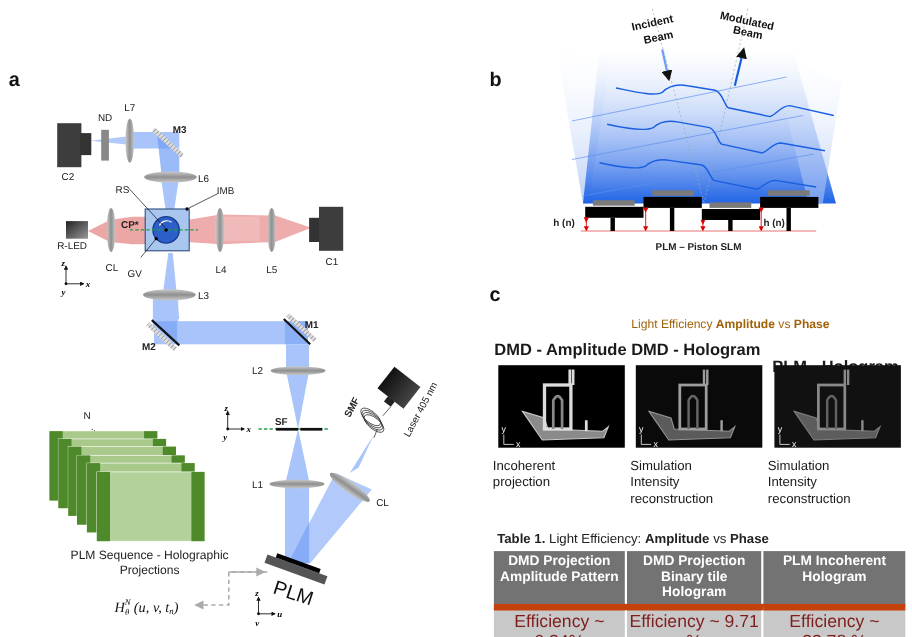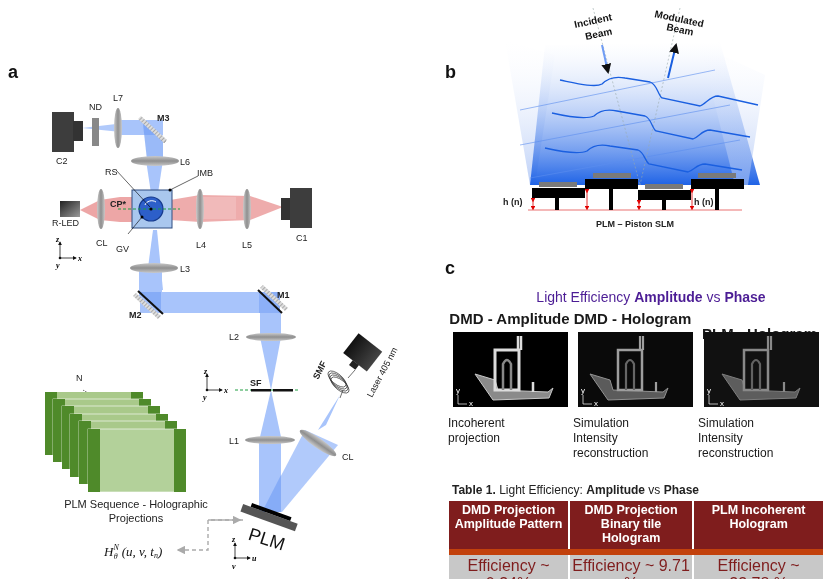--- a/index.html
+++ b/index.html
@@ -8,21 +8,21 @@
   svg { position:absolute; left:0; top:0; }
   .lbl { font-family:"Liberation Sans", sans-serif; font-size:9px; fill:#222; }
   .lblb { font-family:"Liberation Sans", sans-serif; font-size:9px; font-weight:bold; fill:#222; }
   .panel { font-family:"Liberation Sans", sans-serif; font-size:18px; font-weight:bold; fill:#111; }
   .html-text { position:absolute; font-family:"Liberation Sans", sans-serif; text-align:center; color:#222; }
   .img-box { position:absolute; width:115px; height:75px; background:#000; overflow:hidden; }
   .col-title { position:absolute; font-size:15px; font-weight:bold; text-align:center; width:125px; }
   .caption { position:absolute; font-size:12px; text-align:left; width:125px; line-height:15px; }
   table.eff { position:absolute; left:449px; top:501px; width:374px; border-collapse:collapse;
               font-family:"Liberation Sans", sans-serif; }
-  table.eff th { background:#7f1d1d; color:#fff; font-size:12.5px; font-weight:bold; line-height:14px;
+  table.eff th { background:#737373; color:#fff; font-size:12.5px; font-weight:bold; line-height:14px;
                  padding:2px 2px; border-right:2px solid #fff; vertical-align:top; height:44px; }
   table.eff th:last-child { border-right:none; }
   table.eff td { background:#c8c8c8; color:#7f1d1d; font-size:16px; text-align:center;
                  padding:2px 2px; border-right:2px solid #fff; border-top:6px solid #c2410c; }
   table.eff td:last-child { border-right:none; }
 </style>
 </head>
 <body>
 
 <svg width="829" height="579" viewBox="0 0 829 579">
@@ -319,21 +319,21 @@
     <line x1="692" y1="191" x2="692" y2="208" stroke="#e00000" stroke-width="0.8" marker-end="url(#arrRed)" marker-start="url(#arrRed)"></line>
     <text class="lblb" x="503" y="205" font-size="8">h (n)</text>
     <text class="lblb" x="694" y="205" font-size="8">h (n)</text>
   </g>
 </svg>
 
 <div class="html-text" style="left:520px; top:219px; width:230px; font-size:9px; font-weight:bold;">PLM – Piston SLM</div>
 <div class="html-text" style="left:510px; top:232px; width:250px; font-size:12.5px; line-height:15px;">
 </div>
 
-<div class="html-text" style="left:491px; top:289px; width:320px; font-size:14px; color:#4c1d95;">
+<div class="html-text" style="left:504px; top:289px; width:320px; font-size:11px; color:#a16207;">
   <span>Light Efficiency </span><b>Amplitude</b><span> vs </span><b>Phase</b>
 </div>
 
 <div class="col-title" style="left:447px; top:310px;">DMD - Amplitude</div>
 <div class="col-title" style="left:570px; top:310px;">DMD - Hologram</div>
 <div class="col-title" style="left:697px; top:325px;">PLM - Hologram</div>
 
 <div class="img-box" style="left:453px; top:332px;">
   <svg width="115" height="75" viewBox="0 0 115 75">
     <g fill="none" stroke="#dcdcdc" stroke-width="2.5">

